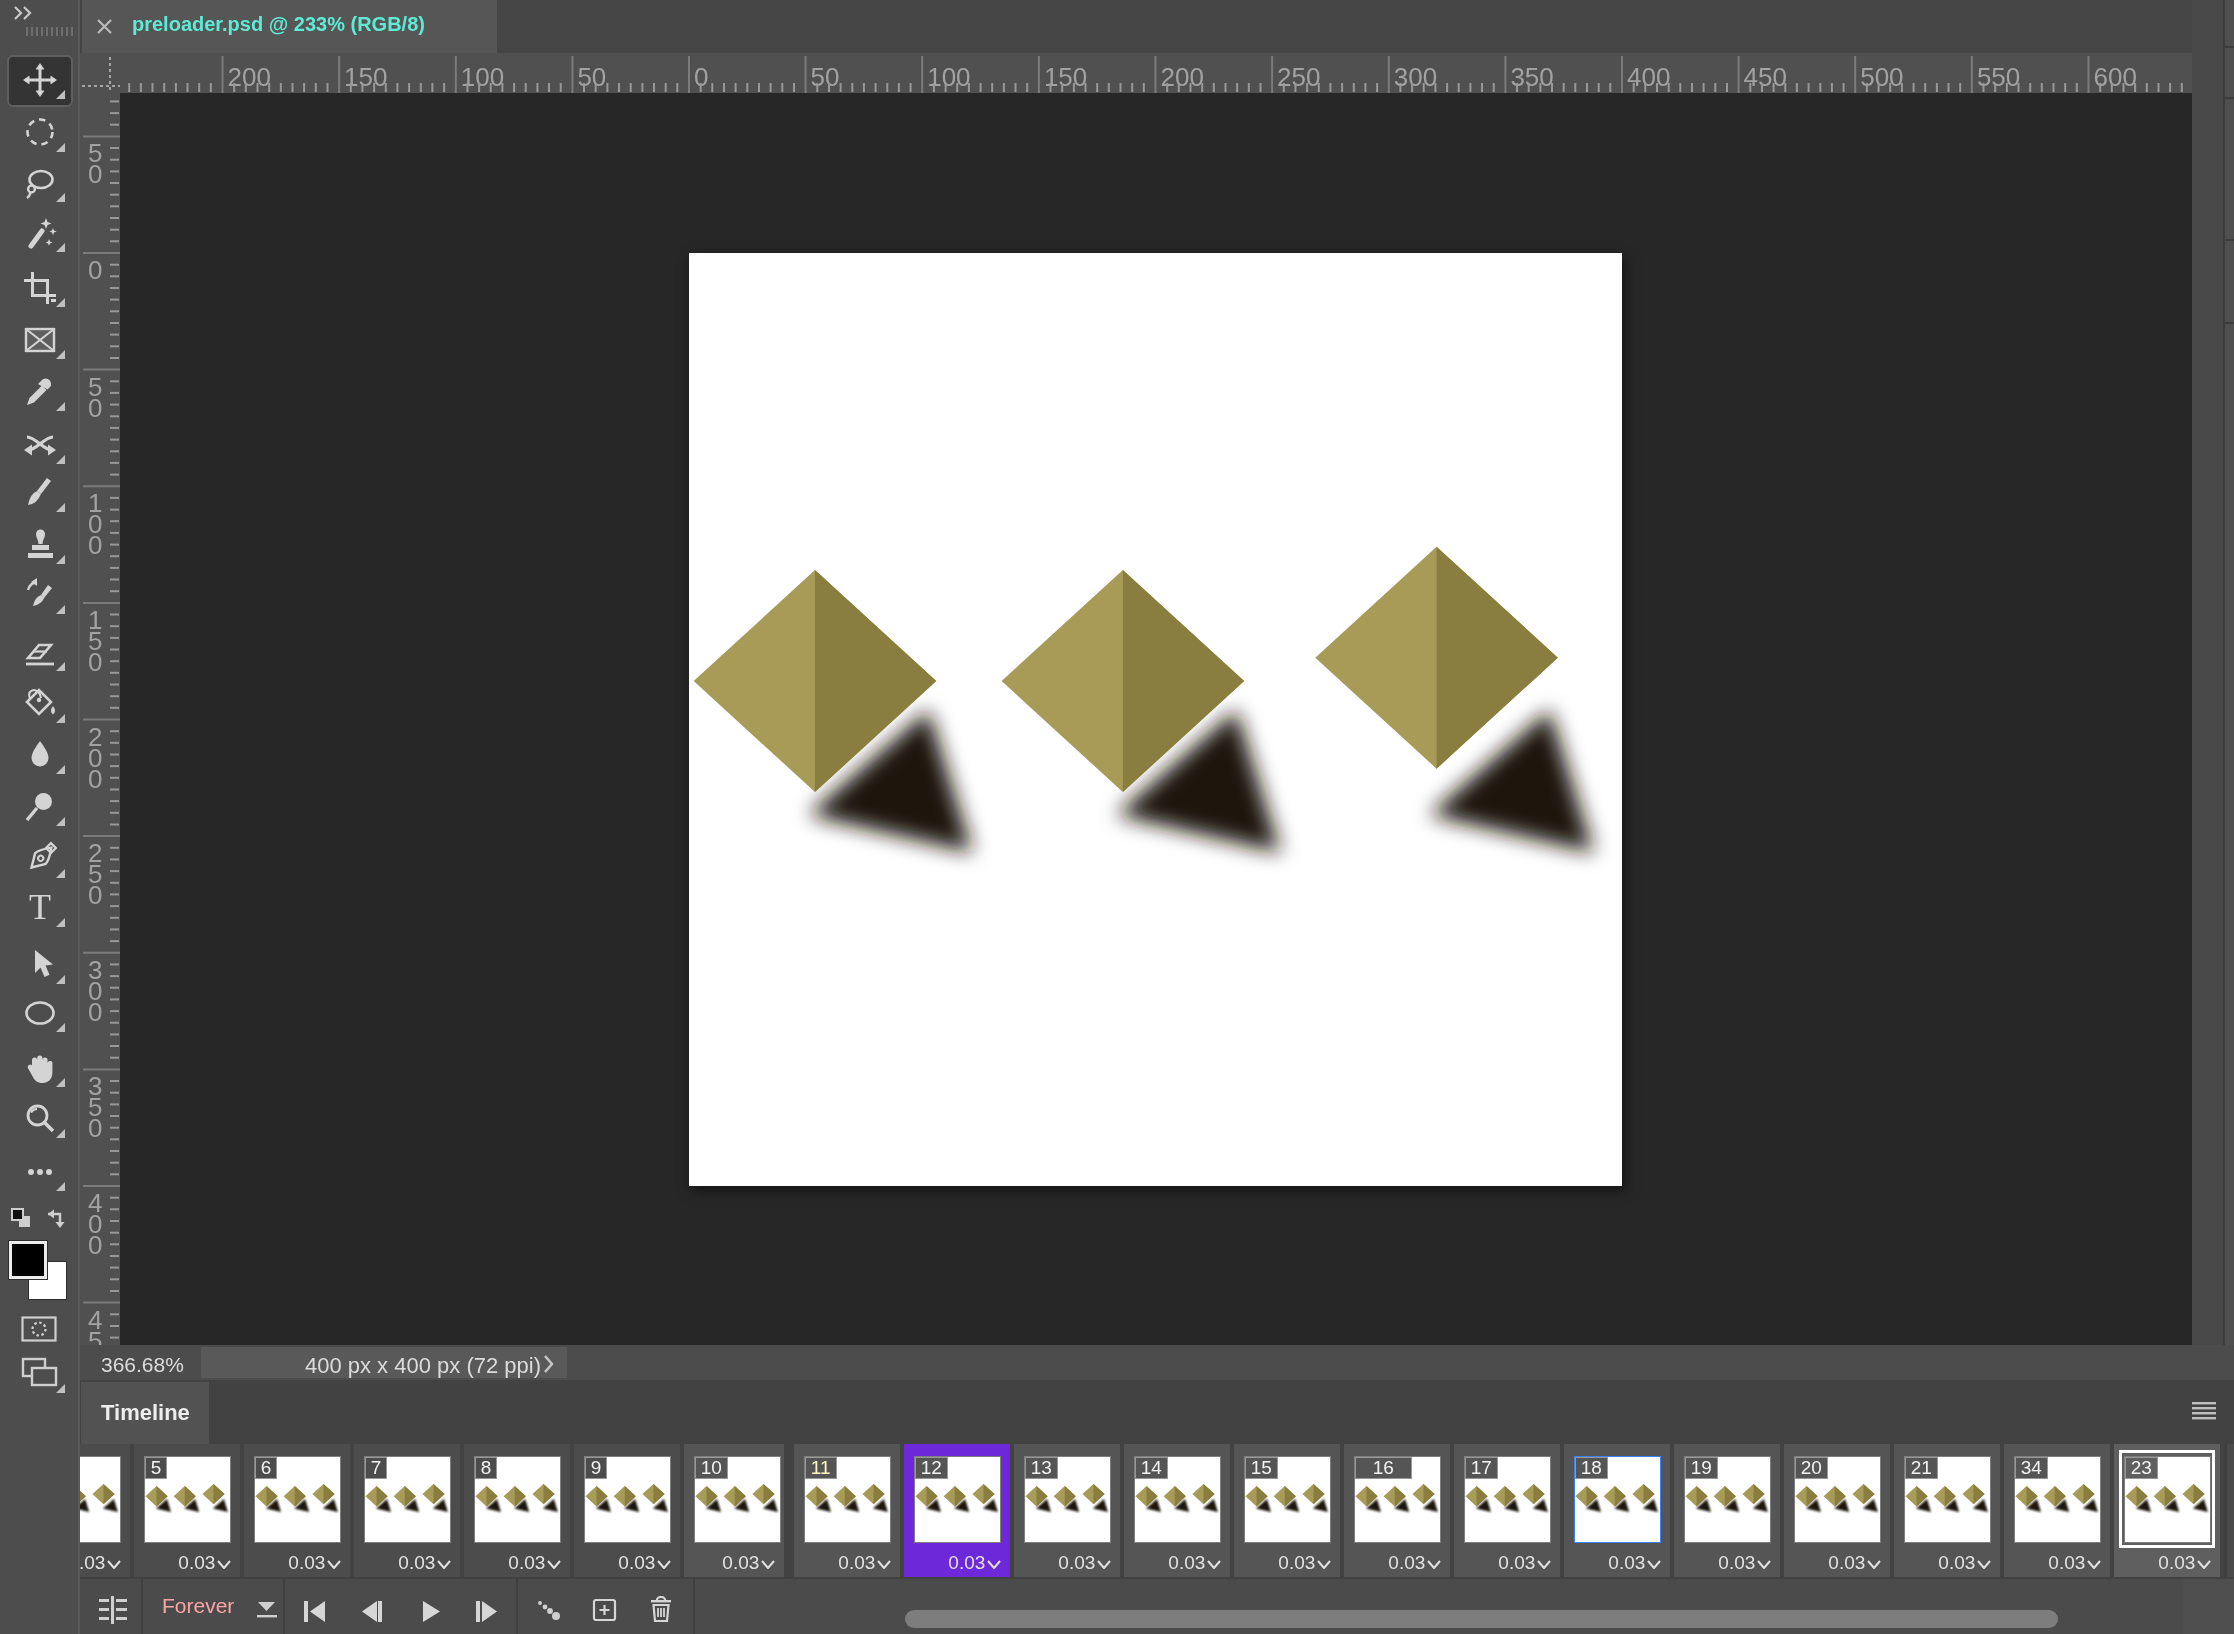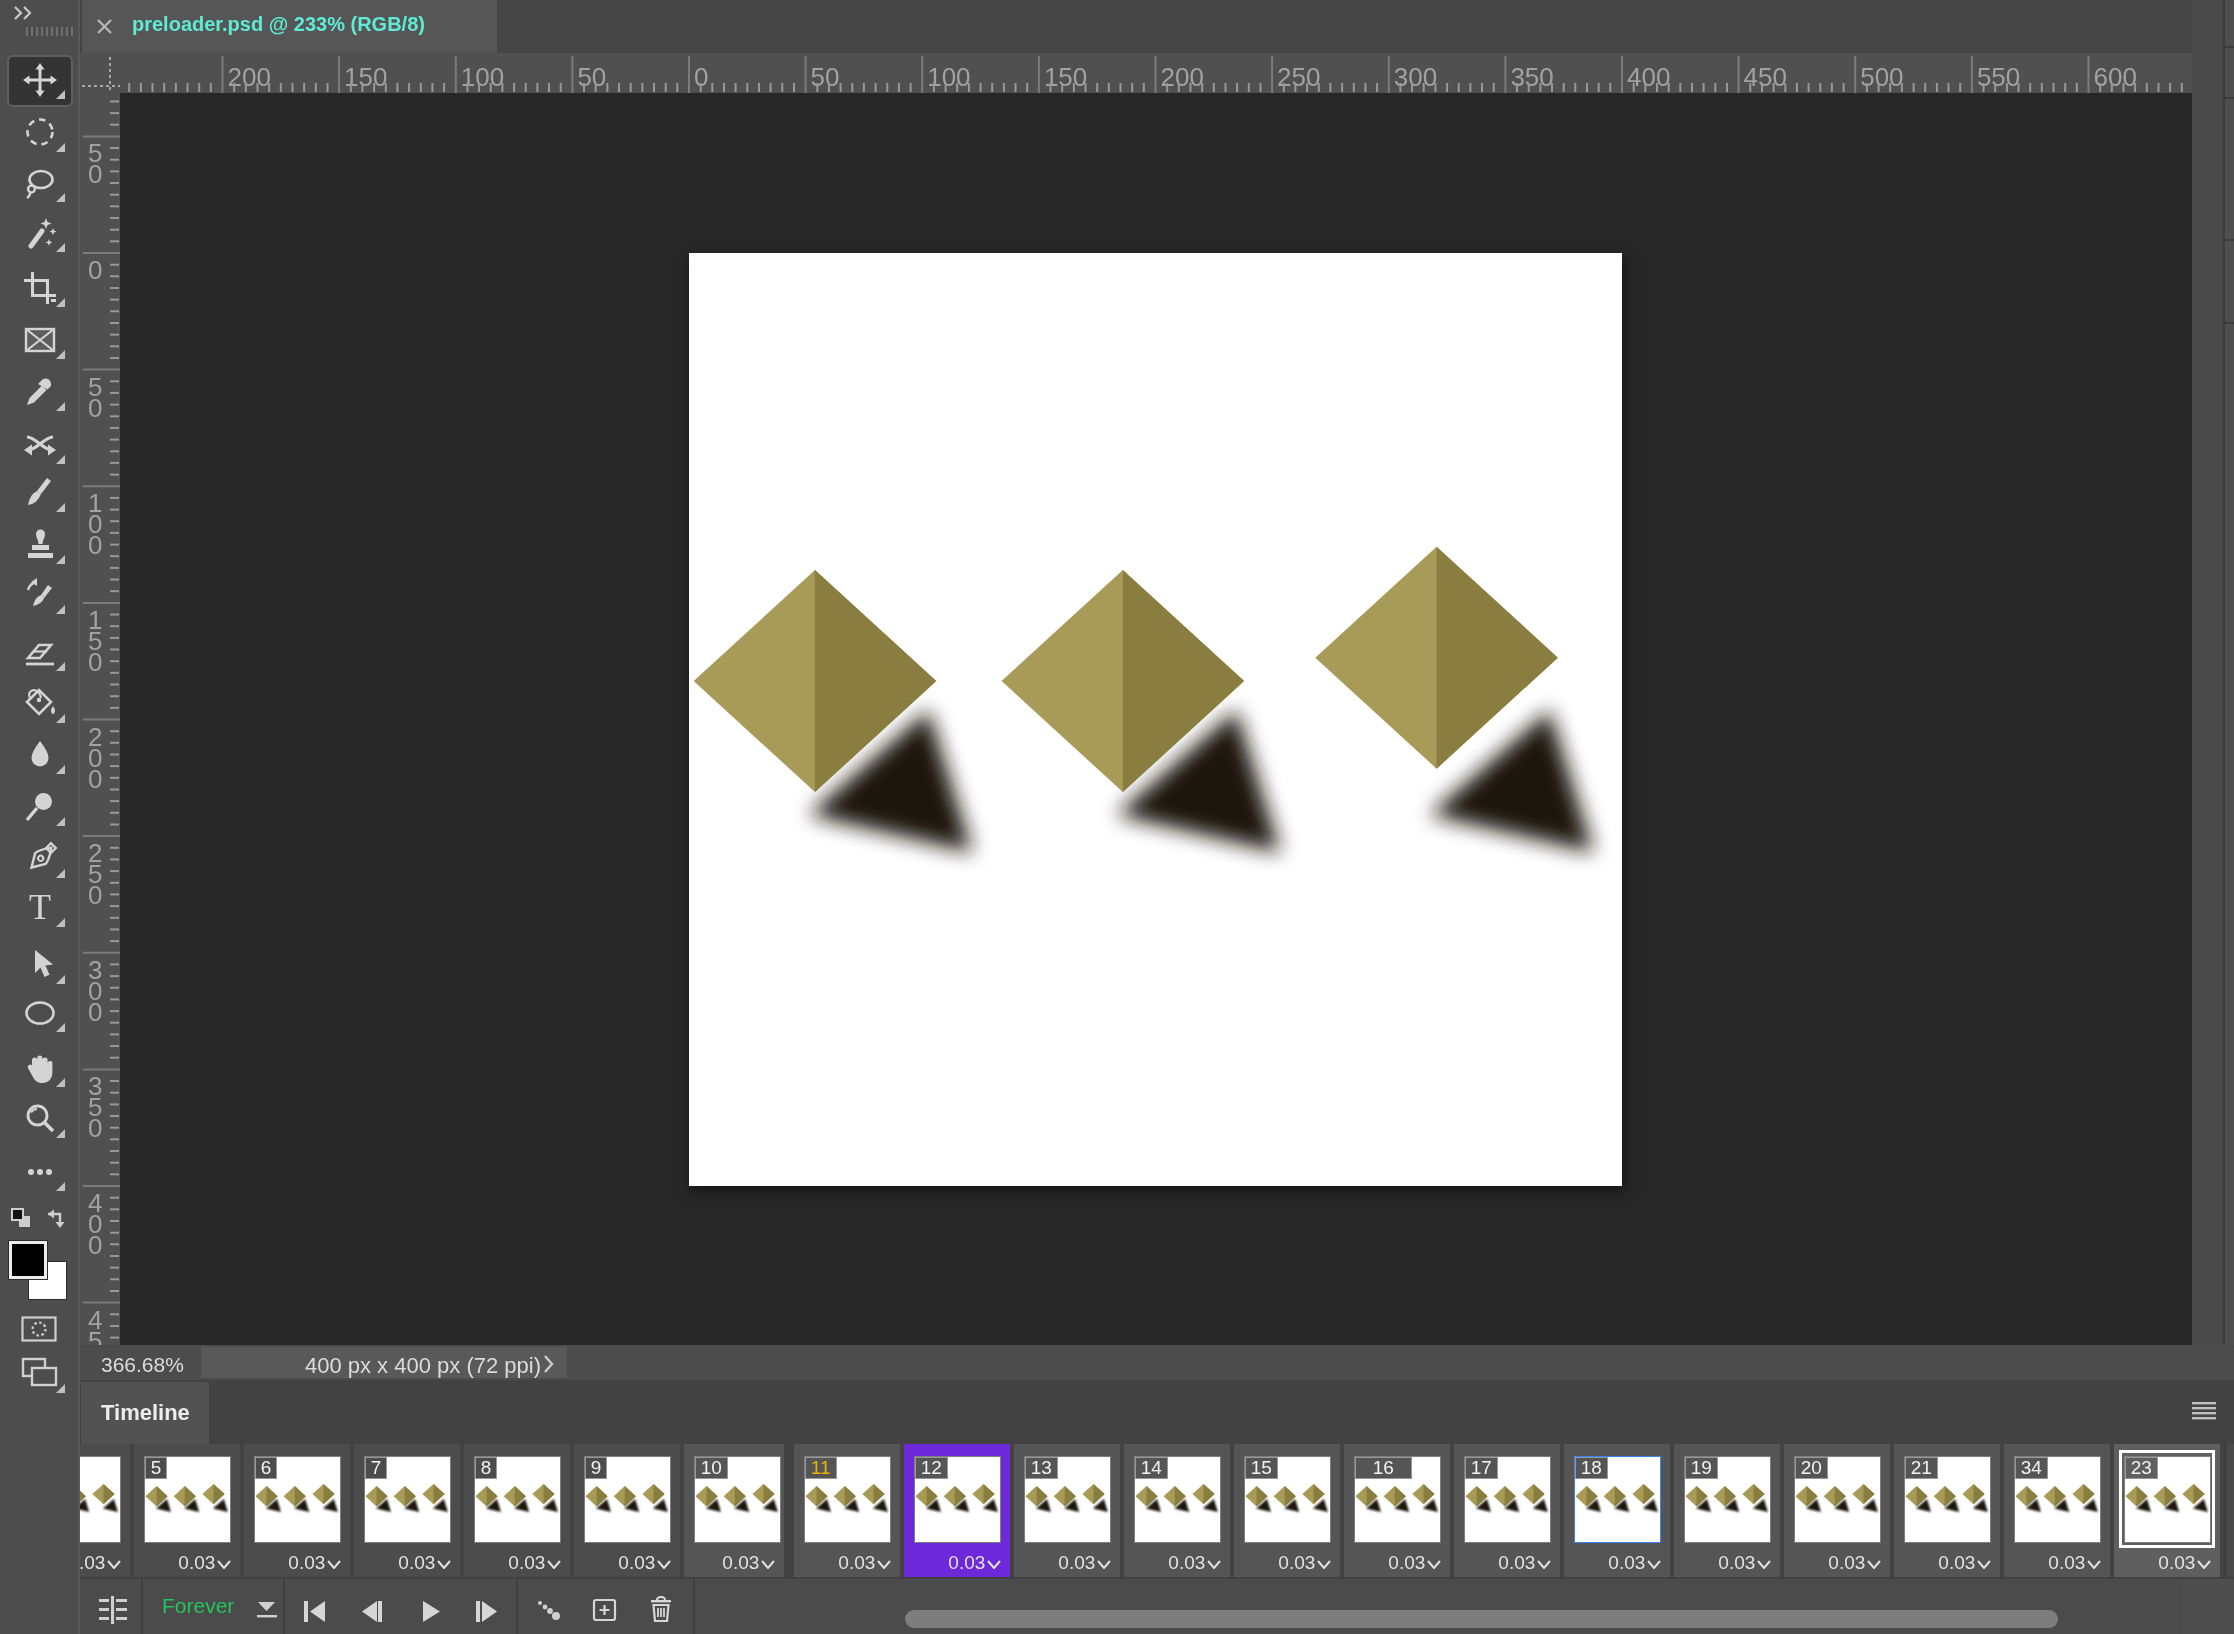--- a/index.html
+++ b/index.html
@@ -477,21 +477,21 @@
       </div>
       <div class="a" style="right:8.3px;top:107px;height:24px;line-height:24px;font-size:19px;color:#e3e3e3;white-space:nowrap">0.03<svg width="14" height="10" style="display:inline-block;margin-left:2px">
           <path d="M1 2 L7 9 L13 2" stroke="#e3e3e3" stroke-width="2" fill="none"></path>
         </svg></div>
     </div>
 <div class="a" style="left:713.6px;top:0;width:106px;height:133px;background:#555555">
       <div class="a" style="left:10.2px;top:11.9px;width:85.5px;height:85.5px;border:1px solid #7e7e7e;background:#fff;overflow:hidden">
         <svg width="85.5" height="85.5">
           <use href="#art"></use>
         </svg>
-        <div class="a" style="left:0;top:0;height:20px;background:#555555;border:1px solid #989898;color:#eab308;font-size:19px;line-height:20px;padding:0 5px">11</div>
+        <div class="a" style="left:0;top:0;height:20px;background:#555555;border:1px solid #989898;color:#fef9c3;font-size:19px;line-height:20px;padding:0 5px">11</div>
       </div>
       <div class="a" style="right:8.3px;top:107px;height:24px;line-height:24px;font-size:19px;color:#e3e3e3;white-space:nowrap">0.03<svg width="14" height="10" style="display:inline-block;margin-left:2px">
           <path d="M1 2 L7 9 L13 2" stroke="#e3e3e3" stroke-width="2" fill="none"></path>
         </svg></div>
     </div>
 <div class="a" style="left:823.6px;top:0;width:106px;height:133px;background:#6d28d9">
       <div class="a" style="left:10.2px;top:11.9px;width:85.5px;height:85.5px;border:1px solid #7e7e7e;background:#fff;overflow:hidden">
         <svg width="85.5" height="85.5">
           <use href="#art"></use>
         </svg>
@@ -634,21 +634,21 @@
 <div class="a" style="left:693px;top:1579px;width:2px;height:55px;background:#3f3f3f"></div>
 <svg class="a" style="left:97px;top:1596px" width="32" height="28" viewBox="0 0 32 28">
     <rect x="2" y="3" width="10" height="3" fill="#d0d0d0"></rect>
     <rect x="2" y="12" width="10" height="3" fill="#d0d0d0"></rect>
     <rect x="2" y="21" width="10" height="3" fill="#d0d0d0"></rect>
     <rect x="14" y="0" width="3" height="28" fill="#d0d0d0"></rect>
     <rect x="19" y="3" width="11" height="3" fill="#d0d0d0"></rect>
     <rect x="19" y="12" width="11" height="3" fill="#d0d0d0"></rect>
     <rect x="19" y="21" width="11" height="3" fill="#d0d0d0"></rect>
   </svg>
-<div class="a" style="left:162px;top:1594px;font-size:21px;color:#22c55e">Forever</div>
+<div class="a" style="left:162px;top:1594px;font-size:21px;color:#fca5a5">Forever</div>
 <svg class="a" style="left:256px;top:1600px" width="24" height="20">
     <polygon points="2,2 19,2 10.5,11" fill="#d0d0d0"></polygon>
     <rect x="1" y="15" width="20" height="2.4" fill="#d0d0d0"></rect>
   </svg>
 <svg class="a" style="left:302px;top:1600px" width="24" height="23">
     <rect x="2" y="1" width="4" height="21" fill="#d6d6d6"></rect>
     <polygon points="23,1 23,22 8,11.5" fill="#d6d6d6"></polygon>
   </svg>
 <svg class="a" style="left:360px;top:1600px" width="24" height="23">
     <polygon points="17,1 17,22 2,11.5" fill="#d6d6d6"></polygon>

